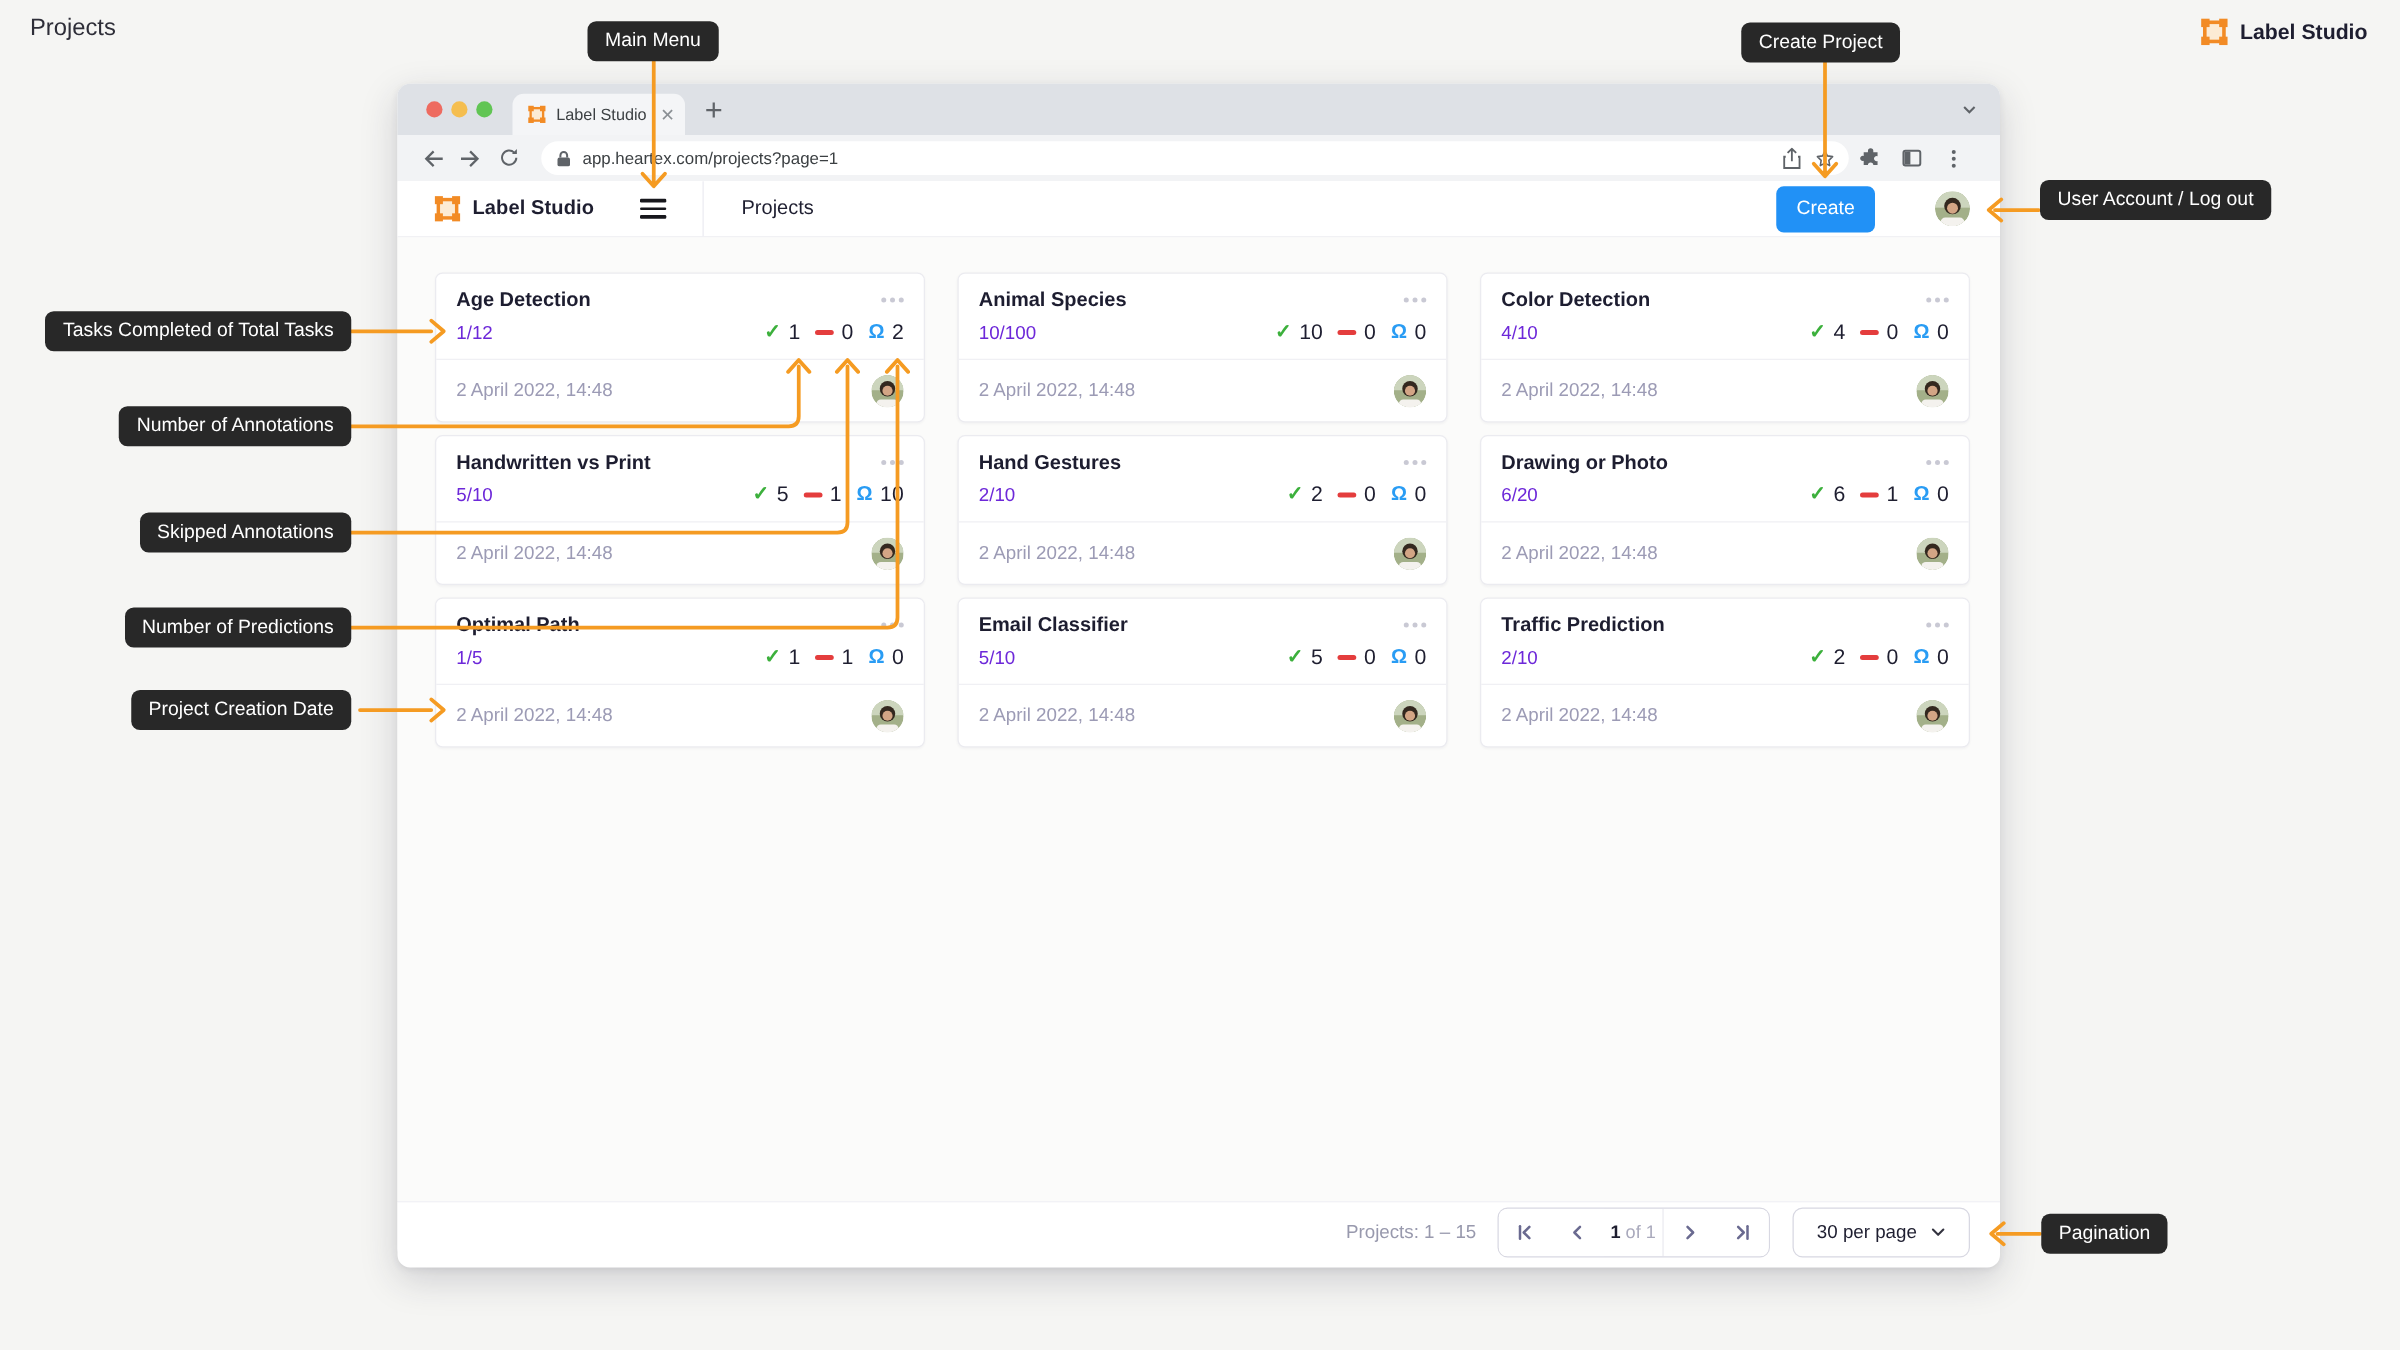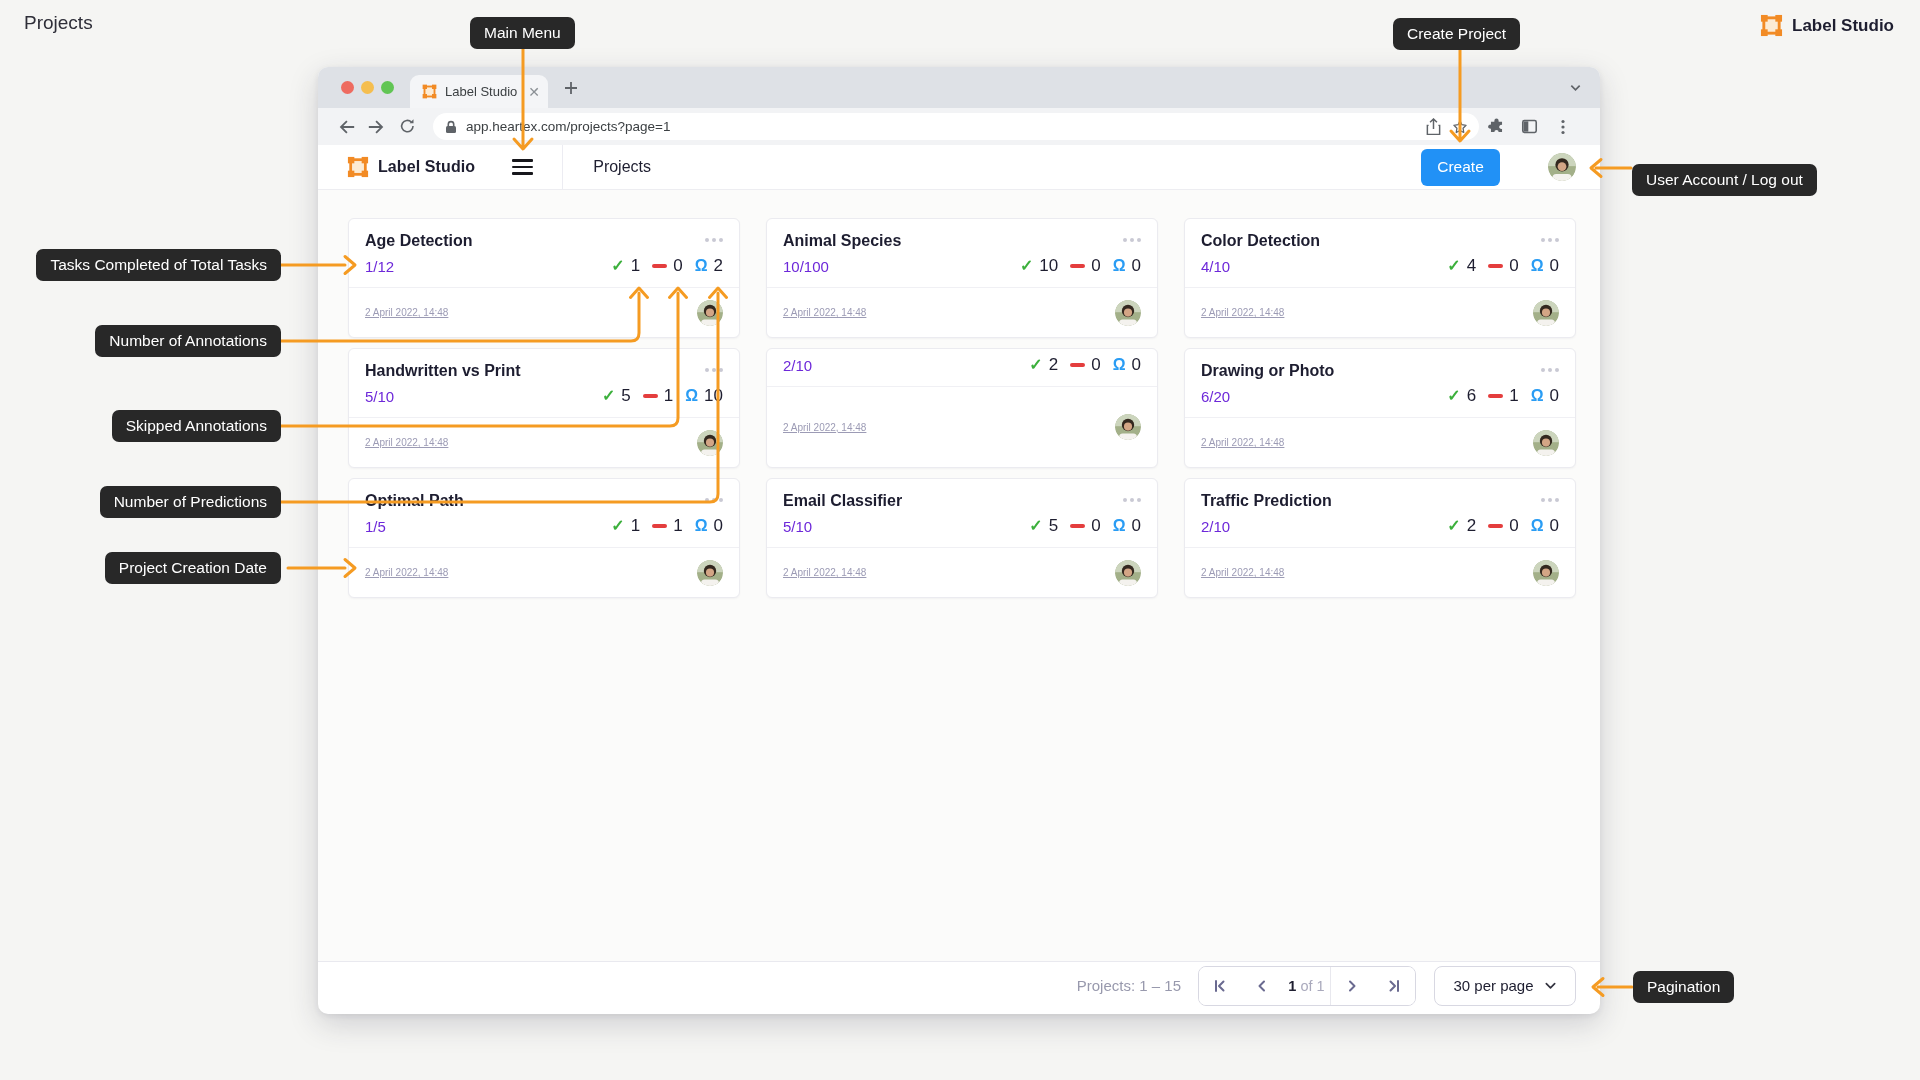--- a/index.html
+++ b/index.html
@@ -66,21 +66,21 @@
   .card-stats{ display:flex; align-items:center; padding:6px 16px 0; }
   .card-tasks{ font-size:15px; color:#6d28d9; flex:1; }
   .stats{ display:flex; align-items:center; gap:12px; }
   .stat{ display:flex; align-items:center; gap:6px; }
   .stat-num{ font-size:17px; color:#1e1e30; font-weight:500; }
   .check-ico{ color:var(--green,#3CB03C); font-size:16px; font-weight:900; line-height:1; }
   .minus-ico{ width:15px; height:3.6px; border-radius:2px; background:var(--red,#E43D3D); }
   .pred-ico{ color:var(--blue,#299CF4); font-size:16px; font-weight:700; line-height:1; }
   .card-divider{ height:1px; background:#f0f0f4; margin-top:11px; }
   .card-footer{ flex:1; display:flex; align-items:center; padding:0 16px; }
-  .card-date{ font-size:10px; color:#9c9bb5; flex:1;text-decoration:underline; }
+  .card-date{ font-size:15px; color:#9c9bb5; flex:1; }
   .avatar-sm{ width:26px; height:26px; cursor:pointer; }
 
   
   .appfooter{ height:48px; background:#fff; border-top:1px solid #e9e9ef; border-radius:0 0 10px 10px;
               display:flex; align-items:center; justify-content:flex-end; padding-right:24px; }
   .range{ font-size:15px; color:#9899ad; margin-right:17px; }
   .pager{ display:flex; border:1px solid #d8d8e2; border-radius:8px; height:40px; overflow:hidden; background:#fff; }
   .pager > *{ width:42px; display:flex; align-items:center; justify-content:center; border-right:1px solid #e8e8ee; }
   .pager > *:last-child{ border-right:none; }
   .pg-btn{ color:#6a6a90; cursor:pointer; background:#fff; border:none; }
@@ -116,21 +116,21 @@
     <path class="arrow" d="M281,265 H345 M345,256.5 L355,265 L345,273.5"></path>
     <path class="arrow" d="M281,341 H631 Q639,341 639,333 V293 M630.5,297.5 L639,288 L647.5,297.5"></path>
     <path class="arrow" d="M281,426 H670 Q678,426 678,418 V293 M669.5,297.5 L678,288 L686.5,297.5"></path>
     <path class="arrow" d="M281,502 H710 Q718,502 718,494 V293 M709.5,297.5 L718,288 L726.5,297.5"></path>
     <path class="arrow" d="M288,568 H345 M345,559.5 L355,568 L345,576.5"></path>
     <path class="arrow" d="M1632,987 H1598 M1603,978.5 L1593,987 L1603,995.5"></path>
   </svg>
 
   <div class="callout" style="left:470px; top:17px;">Main Menu</div>
   <div class="callout" style="left:1393px; top:18px;">Create Project</div>
-  <div class="callout" style="left:1632px; top:164px;">User Account / Log out</div>
+  <div class="callout" style="left:1632px; top:144px;">User Account / Log out</div>
   <div class="callout" style="right:1639px; top:249px;">Tasks Completed of Total Tasks</div>
   <div class="callout" style="right:1639px; top:325px;">Number of Annotations</div>
   <div class="callout" style="right:1639px; top:410px;">Skipped Annotations</div>
   <div class="callout" style="right:1639px; top:486px;">Number of Predictions</div>
   <div class="callout" style="right:1639px; top:552px;">Project Creation Date</div>
   <div class="callout" style="left:1633px; top:971px;">Pagination</div>
 
   <div class="window">
 
     <div class="tabstrip">
@@ -430,20 +430,28 @@
                     <circle cx="16" cy="13.5" r="7.6" fill="#33281f"></circle>
                     <circle cx="16" cy="15.5" r="5" fill="#d3a585"></circle>
                     <rect x="5" y="24" width="22" height="9" rx="4.5" fill="#f4f2ee"></rect>
                   </g>
                 </svg>
       </span>
     </div>
   </div>
 
   <div class="card">
+    <div class="card-top">
+      <div class="card-title">Hand Gestures</div>
+      <div class="card-menu">
+                <i></i>
+                <i></i>
+                <i></i>
+              </div>
+    </div>
     <div class="card-stats">
       <span class="card-tasks">2/10</span>
       <span class="stats">
         <span class="stat">
           <span class="check-ico">✓</span>
           <span class="stat-num">2</span>
         </span>
         <span class="stat">
           <span class="minus-ico"></span>
           <span class="stat-num">0</span>

